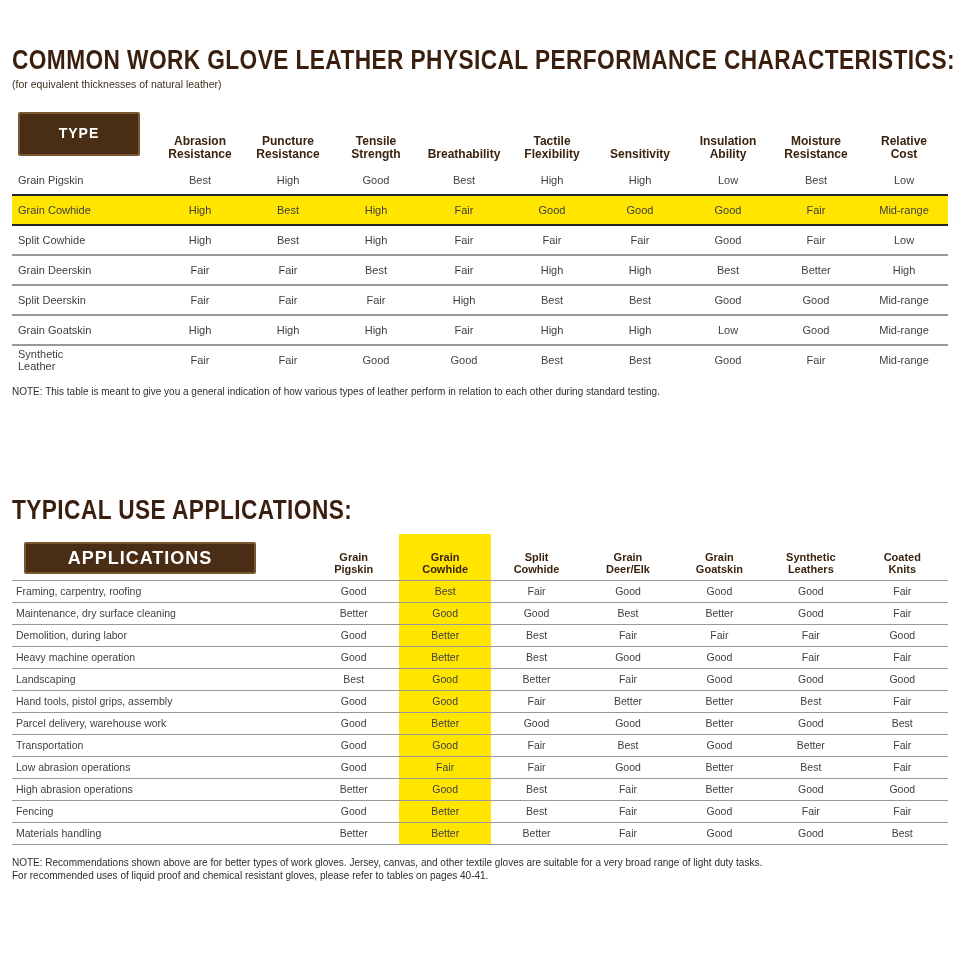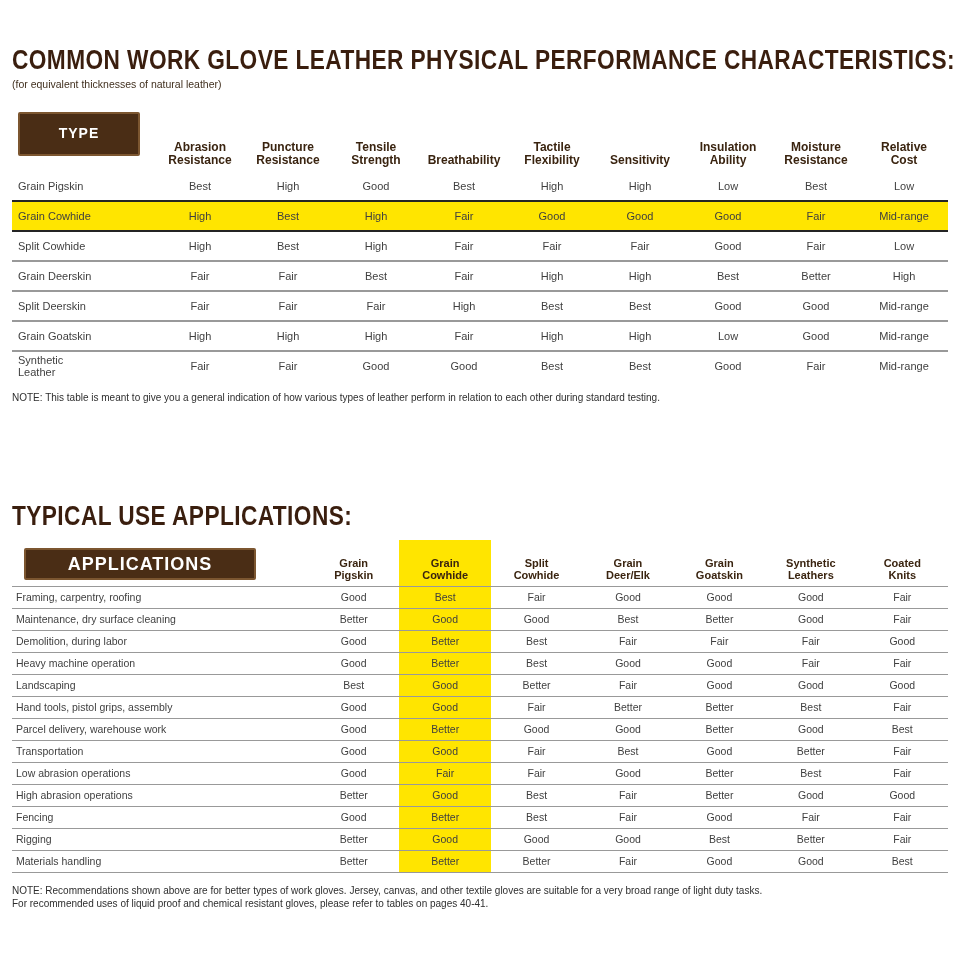--- a/index.html
+++ b/index.html
@@ -53,21 +53,21 @@
 
   .corner-box {
     background:#4a2d15;
     border:2px solid #7c5630;
     border-radius:2px;
     color:#ffffff;
     font-weight:bold;
     display:flex; align-items:center; justify-content:center;
     letter-spacing:1px;
   }
-  #perf-table .corner-box { height:40px; width:118px; font-size:14px; margin-bottom:12px; }
+  #perf-table .corner-box { height:40px; width:118px; font-size:14px; margin-bottom:6px; }
   #apps-table .corner-box { height:28px; width:228px; font-size:18px; margin-bottom:2px; }
 
   .note {
     font-size:10px;
     color:#2e2e2e;
     margin-top:11px;
     line-height:1.35;
   }
 
   
@@ -329,30 +329,20 @@
             <td class="row-label">Fencing</td>
             <td>Good</td>
             <td class="hl-col">Better</td>
             <td>Best</td>
             <td>Fair</td>
             <td>Good</td>
             <td>Fair</td>
             <td>Fair</td>
           </tr>
           <tr>
-            <td class="row-label">Rigging</td>
-            <td>Better</td>
-            <td class="hl-col">Good</td>
-            <td>Good</td>
-            <td>Good</td>
-            <td>Best</td>
-            <td>Better</td>
-            <td>Fair</td>
-          </tr>
-          <tr>
             <td class="row-label">Materials handling</td>
             <td>Better</td>
             <td class="hl-col">Better</td>
             <td>Better</td>
             <td>Fair</td>
             <td>Good</td>
             <td>Good</td>
             <td>Best</td>
           </tr>
         </tbody>

